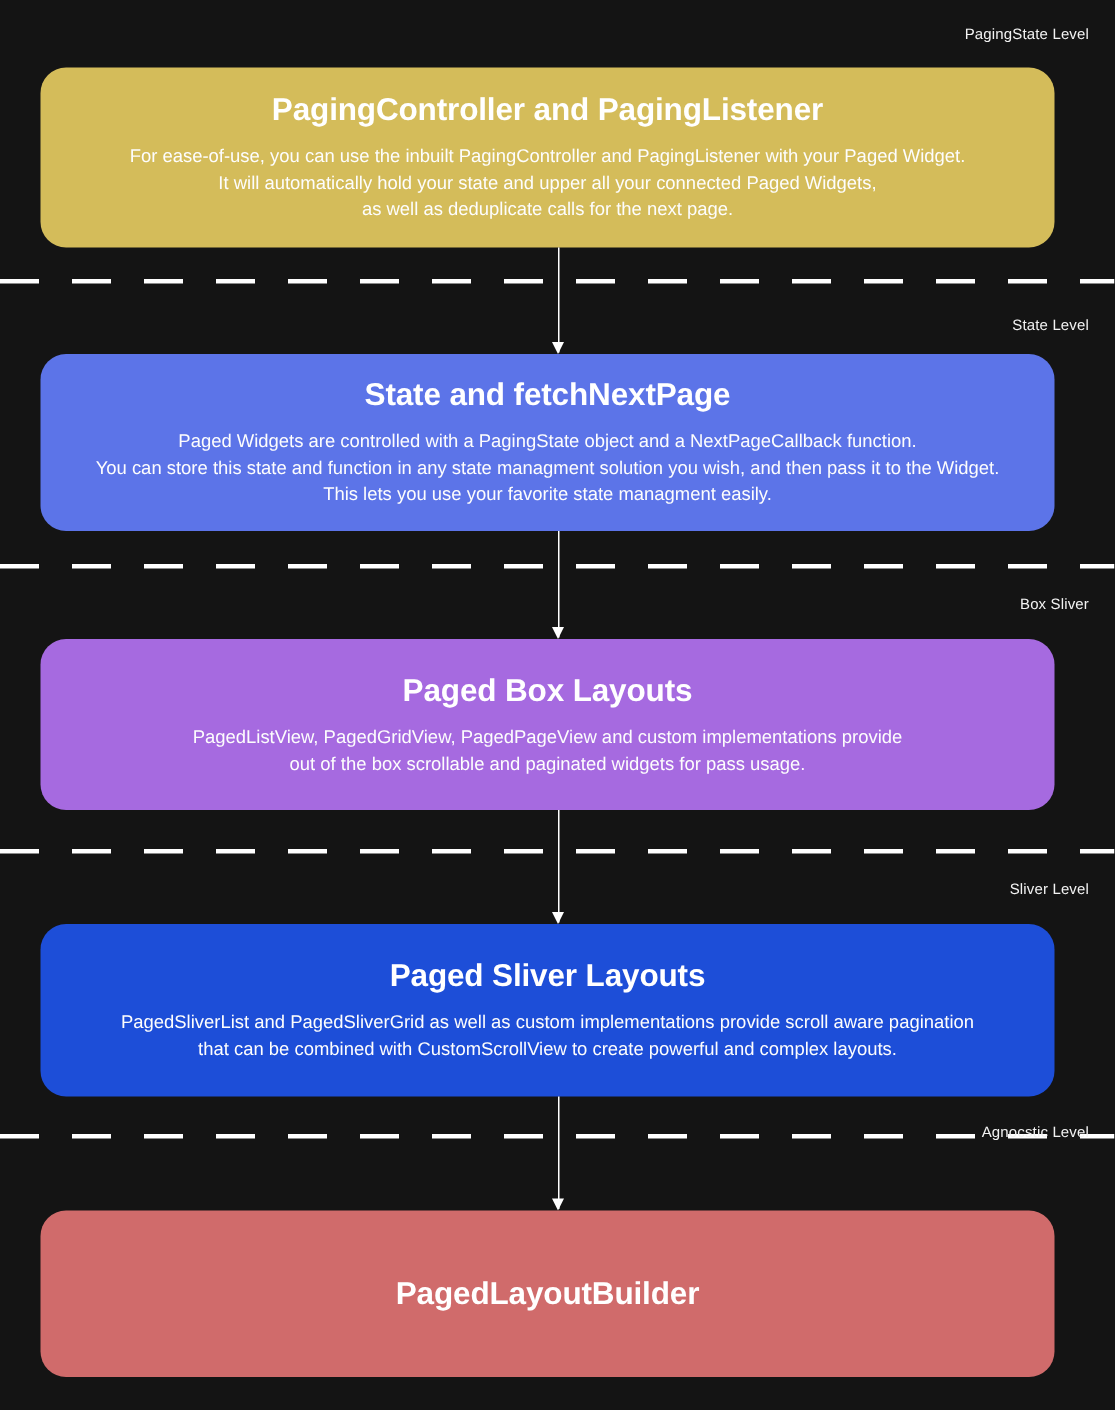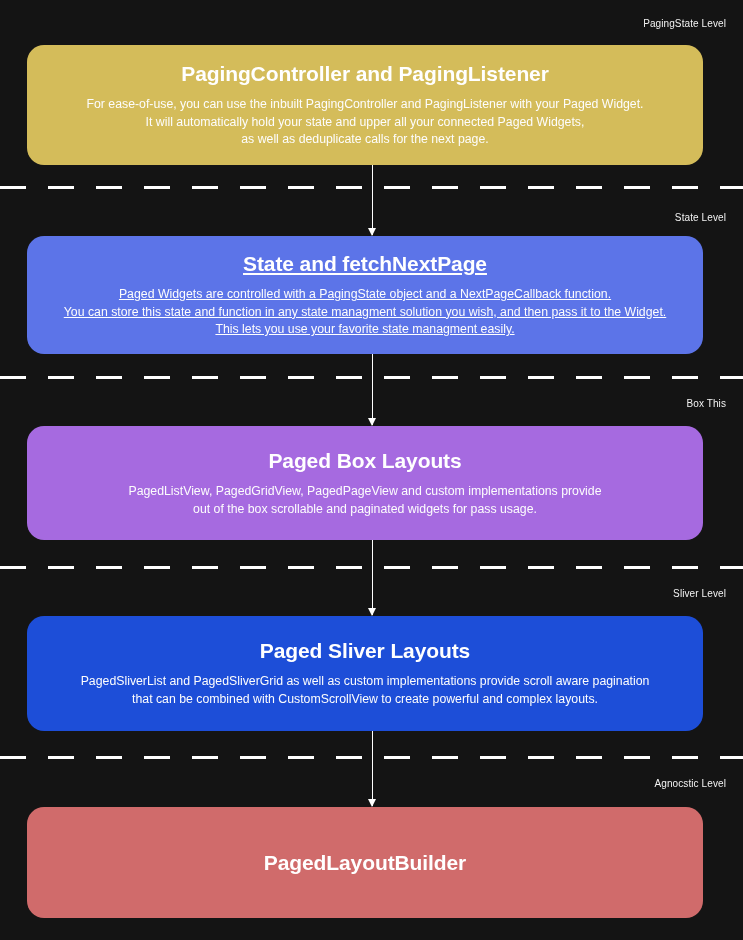--- a/index.html
+++ b/index.html
@@ -114,34 +114,34 @@
   </div>
 
   <div class="divider" style="top:186px;"></div>
 
   <div class="connector" style="top:165px; height:70px;">
     <div class="head"></div>
   </div>
 
   <div class="level-label" style="top:212px;">State Level</div>
 
-  <div class="card" id="card-1" style="top: 236px; height: 118px; background: rgb(92, 116, 232); text-decoration: underline;">
+  <div class="card" id="card-1" style="top: 236px; height: 118px; background: rgb(92, 116, 232);">
     <div class="card-title">State and fetchNextPage</div>
     <div class="card-body">Paged Widgets are controlled with a PagingState object and a NextPageCallback function.
 You can store this state and function in any state managment solution you wish, and then pass it to the Widget.
 This lets you use your favorite state managment easily.</div>
   </div>
 
   <div class="divider" style="top:376px;"></div>
 
   <div class="connector" style="top:354px; height:71px;">
     <div class="head"></div>
   </div>
 
-  <div class="level-label" style="top:398px;">Box This</div>
+  <div class="level-label" style="top:398px;">Box Sliver</div>
 
   <div class="card" id="card-2" style="top: 426px; height: 114px; background: rgb(166, 106, 224);">
     <div class="card-title">Paged Box Layouts</div>
     <div class="card-body">PagedListView, PagedGridView, PagedPageView and custom implementations provide
 out of the box scrollable and paginated widgets for pass usage.</div>
   </div>
 
   <div class="divider" style="top:566px;"></div>
 
   <div class="connector" style="top:540px; height:75px;">
@@ -155,19 +155,19 @@
     <div class="card-body">PagedSliverList and PagedSliverGrid as well as custom implementations provide scroll aware pagination
 that can be combined with CustomScrollView to create powerful and complex layouts.</div>
   </div>
 
   <div class="divider" style="top:756px;"></div>
 
   <div class="connector" style="top:731px; height:75px;">
     <div class="head"></div>
   </div>
 
-  <div class="level-label" style="top:778px;">Agnocstic Level</div>
+  <div class="level-label" style="top:750px;">Agnocstic Level</div>
 
   <div class="card" id="card-4" style="top: 807px; height: 111px; background: rgb(208, 107, 107);">
     <div class="card-title">PagedLayoutBuilder</div>
   </div>
 
 </div>
 
 </body></html>

